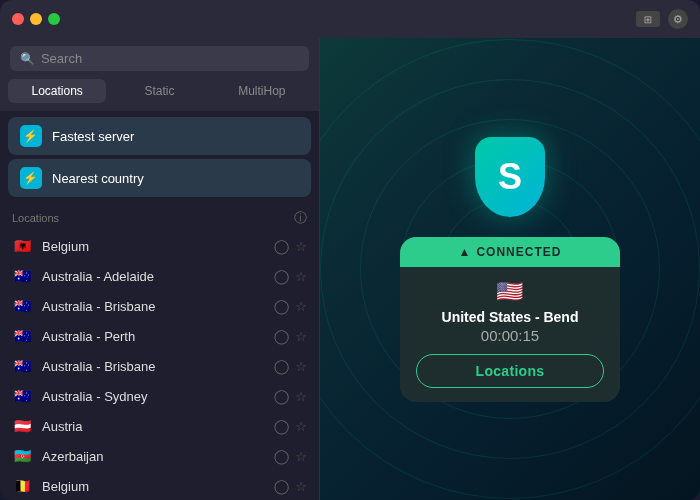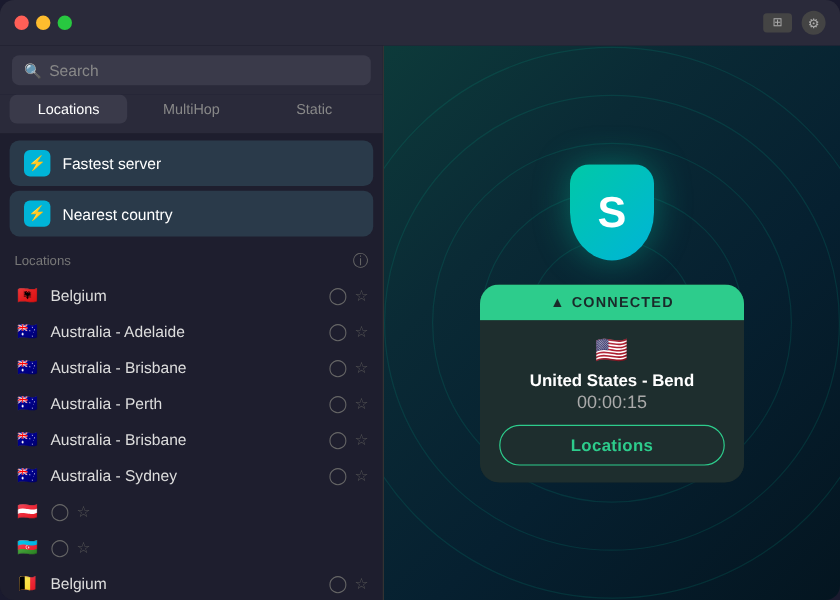--- a/index.html
+++ b/index.html
@@ -360,22 +360,22 @@
 
       <div class="search-bar">
         <div class="search-input-wrapper">
           <span class="search-icon-svg">🔍</span>
           <input class="search-input" type="text" placeholder="Search" style="">
         </div>
       </div>
 
       <div class="tab-bar">
         <div class="tab active">Locations</div>
+        <div class="tab">Static</div>
         <div class="tab">MultiHop</div>
-        <div class="tab">Static</div>
       </div>
 
       <div class="quick-options">
         <div class="quick-btn">
           <div class="quick-btn-icon">⚡</div>
           <span>Fastest server</span>
         </div>
         <div class="quick-btn">
           <div class="quick-btn-icon">⚡</div>
           <span>Nearest country</span>
@@ -438,28 +438,30 @@
           <div class="location-flag">🇦🇺</div>
           <span class="location-name">Australia - Sydney</span>
           <div class="location-actions">
             <span class="signal-icon">◯</span>
             <span class="star-icon">☆</span>
           </div>
         </div>
 
         <div class="location-item">
           <div class="location-flag">🇦🇹</div>
+          <span class="location-name">Austria</span>
           <div class="location-actions">
             <span class="signal-icon">◯</span>
             <span class="star-icon">☆</span>
           </div>
         </div>
 
         <div class="location-item">
           <div class="location-flag">🇦🇿</div>
+          <span class="location-name">Azerbaijan</span>
           <div class="location-actions">
             <span class="signal-icon">◯</span>
             <span class="star-icon">☆</span>
           </div>
         </div>
 
         <div class="location-item">
           <div class="location-flag">🇧🇪</div>
           <span class="location-name">Belgium</span>
           <div class="location-actions">

